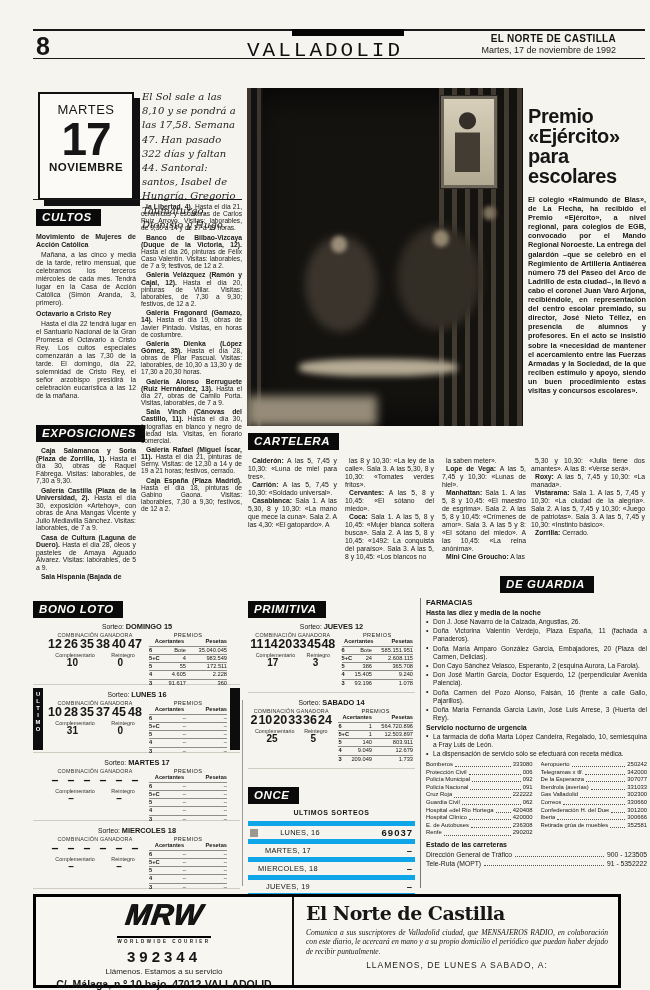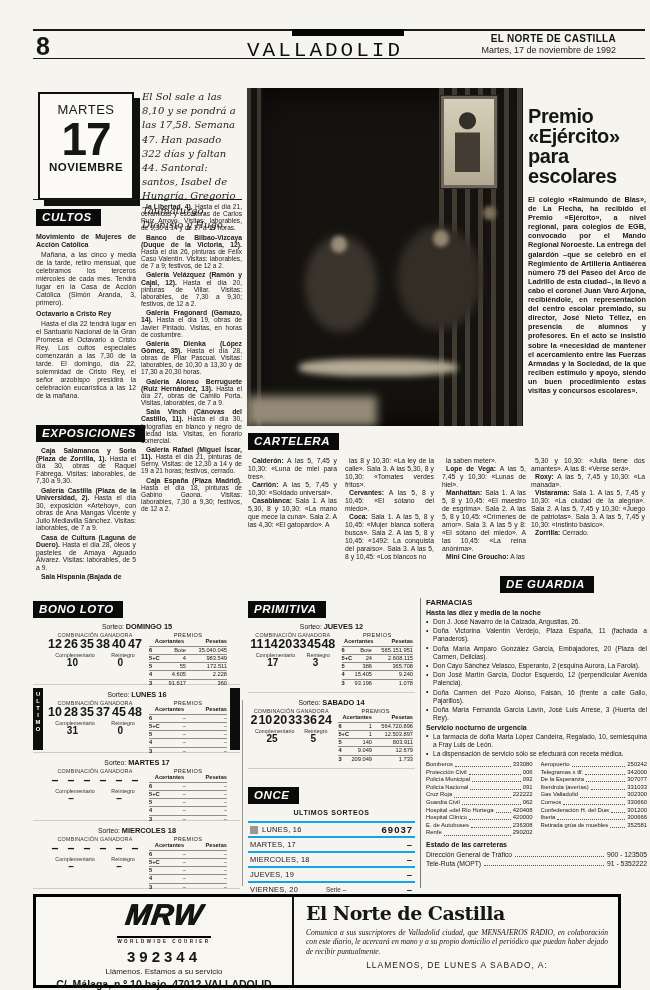--- a/index.html
+++ b/index.html
@@ -68,21 +68,21 @@
   .prow{display:flex;border-top:1px solid #8f8d85;font-size:5.7px;line-height:7.3px;}
   .prow .cat{width:13px;font-weight:700;}
   .prow .ac{flex:1;text-align:right;padding-right:4px;}
   .prow .pe{width:37px;text-align:right;}
   .phead{display:flex;font-size:5.7px;font-weight:700;line-height:7.5px;}
   .phead .ac{flex:1;text-align:center;}
   .phead .pe{width:37px;text-align:right;}
   .ptitle{text-align:center;font-size:5.6px;color:#222;letter-spacing:.4px;}
   
   .once-sub{text-align:center;font-size:7px;font-weight:800;letter-spacing:.6px;margin:6px 0 5px;}
-  .once-row{display:flex;align-items:center;border-top:2px solid #0ea5e9;padding:2px 2px;font-size:7.4px;height:9px;}
+  .once-row{display:flex;align-items:center;border-top:5px solid #0ea5e9;padding:2px 2px;font-size:7.4px;height:9px;text-align:center;}
   .once-row:last-child{border-bottom:1px solid #6f6d66;}
   .mk{width:8px;height:8px;background:#9a988f;margin-right:4px;}
   .o-day{width:76px;letter-spacing:.3px;}
   .o-serie{flex:1;font-size:6.4px;color:#333;}
   .o-res{font-weight:900;font-size:9.5px;letter-spacing:1px;}
   
   .guardia{left:426px;top:597px;width:221px;height:291px;overflow:hidden;}
   .g-title{font-size:7.8px;font-weight:800;margin:1px 0;}
   .g-sub{font-size:7px;font-weight:800;margin:2px 0;}
   .bullet{position:relative;margin:0 0 1.5px 0;padding-left:7px;font-size:6.6px;line-height:7.9px;text-align:justify;}

